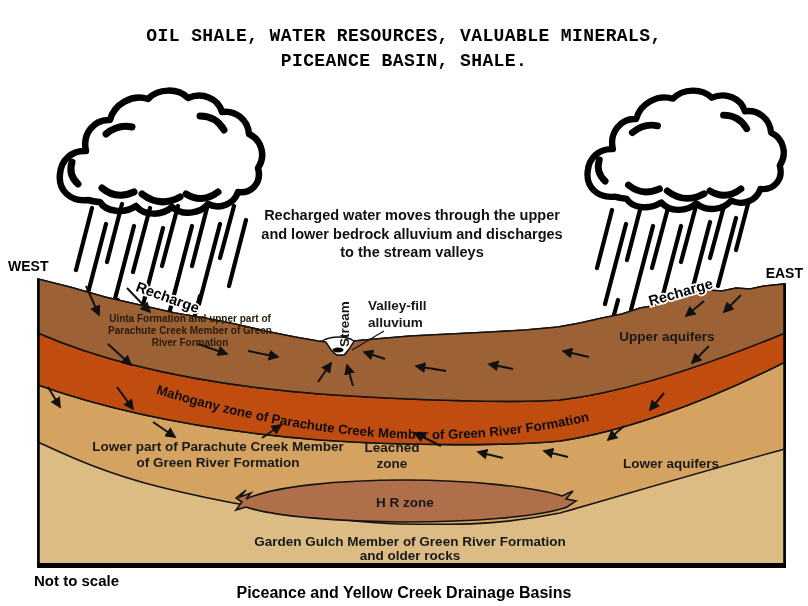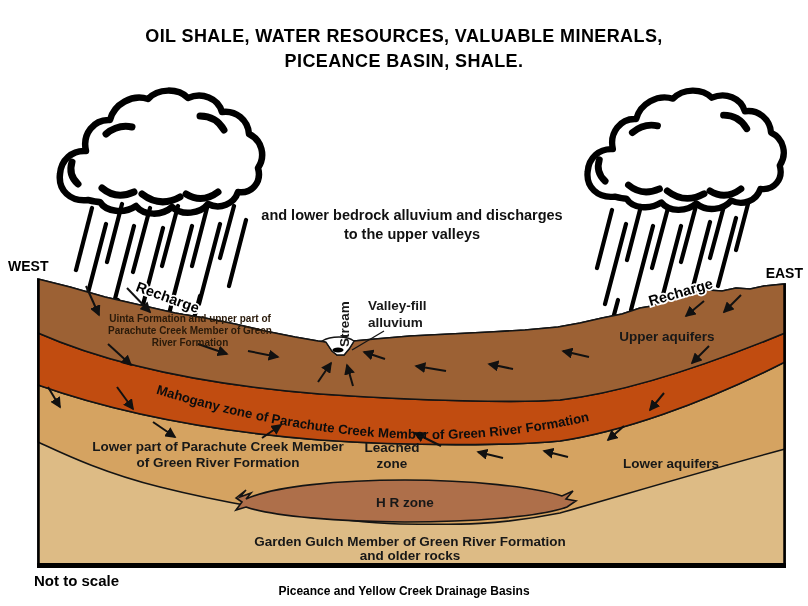--- a/index.html
+++ b/index.html
@@ -1,26 +1,26 @@
 <!DOCTYPE html>
 <html><head>
 <meta charset="utf-8">
 <style>
   html,body{margin:0;padding:0;background:#fff;}
   body{position:relative;width:808px;height:606px;overflow:hidden;
        font-family:"Liberation Sans",sans-serif;}
   .title{position:absolute;top:24px;left:0;width:808px;text-align:center;
-         font-family:Liberation Sans, sans-serif;font-weight:bold;font-size:18px;
+         font-family:Liberation Mono, monospace;font-weight:bold;font-size:18px;
          line-height:25px;color:#000;letter-spacing:.4px;}
   .desc{position:absolute;top:206px;left:16px;width:792px;text-align:center;
         font-weight:bold;font-size:14.5px;line-height:18.5px;color:#111;}
   .footnote{position:absolute;top:572px;left:34px;font-weight:bold;
             font-size:15px;color:#000;}
   .caption{position:absolute;top:584px;left:0;width:808px;text-align:center;
-           font-weight:bold;font-size:12px;color:#000;}
+           font-weight:bold;font-size:16px;color:#000;}
   svg{position:absolute;left:0;top:0;}
   text{font-family:"Liberation Sans",sans-serif;fill:#181818;}
   .lbl{font-weight:bold;font-size:13.5px;}
   .lbl-sm{font-weight:bold;font-size:10px;fill:#2a1a0a;}
   .lbl-compass{font-weight:bold;font-size:14px;fill:#000;}
   .lbl-halo{font-weight:bold;font-size:14.5px;fill:#000;stroke:#fff;
             stroke-width:3.5px;paint-order:stroke;}
   .lbl-curve{font-weight:bold;font-size:13.2px;fill:#0d0d0d;}
   .cloud-outline{fill:#fff;stroke:#000;stroke-width:6.5;stroke-linejoin:round;}
   .cloud-shade{fill:none;stroke:#000;stroke-width:7;stroke-linecap:round;}
@@ -31,22 +31,23 @@
 </style>
 </head>
 <body>
 
 <div class="title">
   <div>OIL SHALE, WATER RESOURCES, VALUABLE MINERALS,</div>
   <div>PICEANCE BASIN, SHALE.</div>
 </div>
 
 <div class="desc">
+  <div>Recharged water moves through the upper</div>
   <div>and lower bedrock alluvium and discharges</div>
-  <div>to the upper valleys</div>
+  <div>to the stream valleys</div>
 </div>
 
 <svg width="808" height="606" viewBox="0 0 808 606">
   <defs>
     <marker id="ah" viewBox="0 0 10 10" refX="8.5" refY="5" markerWidth="5.5" markerHeight="5.5" orient="auto-start-reverse">
       <path d="M0,0 L10,5 L0,10 z" fill="#111"></path>
     </marker>
     <g id="cloud">
       <path class="cloud-outline" d="M38,112 C20,114 8,102 10,86 C11,72 22,62 36,63 C32,46 44,31 60,32 C64,16 82,6 98,11 C108,0 128,0 138,10 C152,4 168,10 172,24 C186,22 198,32 199,46 C212,52 216,68 208,80 C212,94 202,106 188,104 C184,116 170,122 158,116 C150,126 132,128 122,119 C112,128 94,128 86,118 C74,126 56,124 50,114 C46,114 42,113 38,112 Z"></path>
       <path class="cloud-shade" d="M52,100 Q66,112 84,104"></path>

